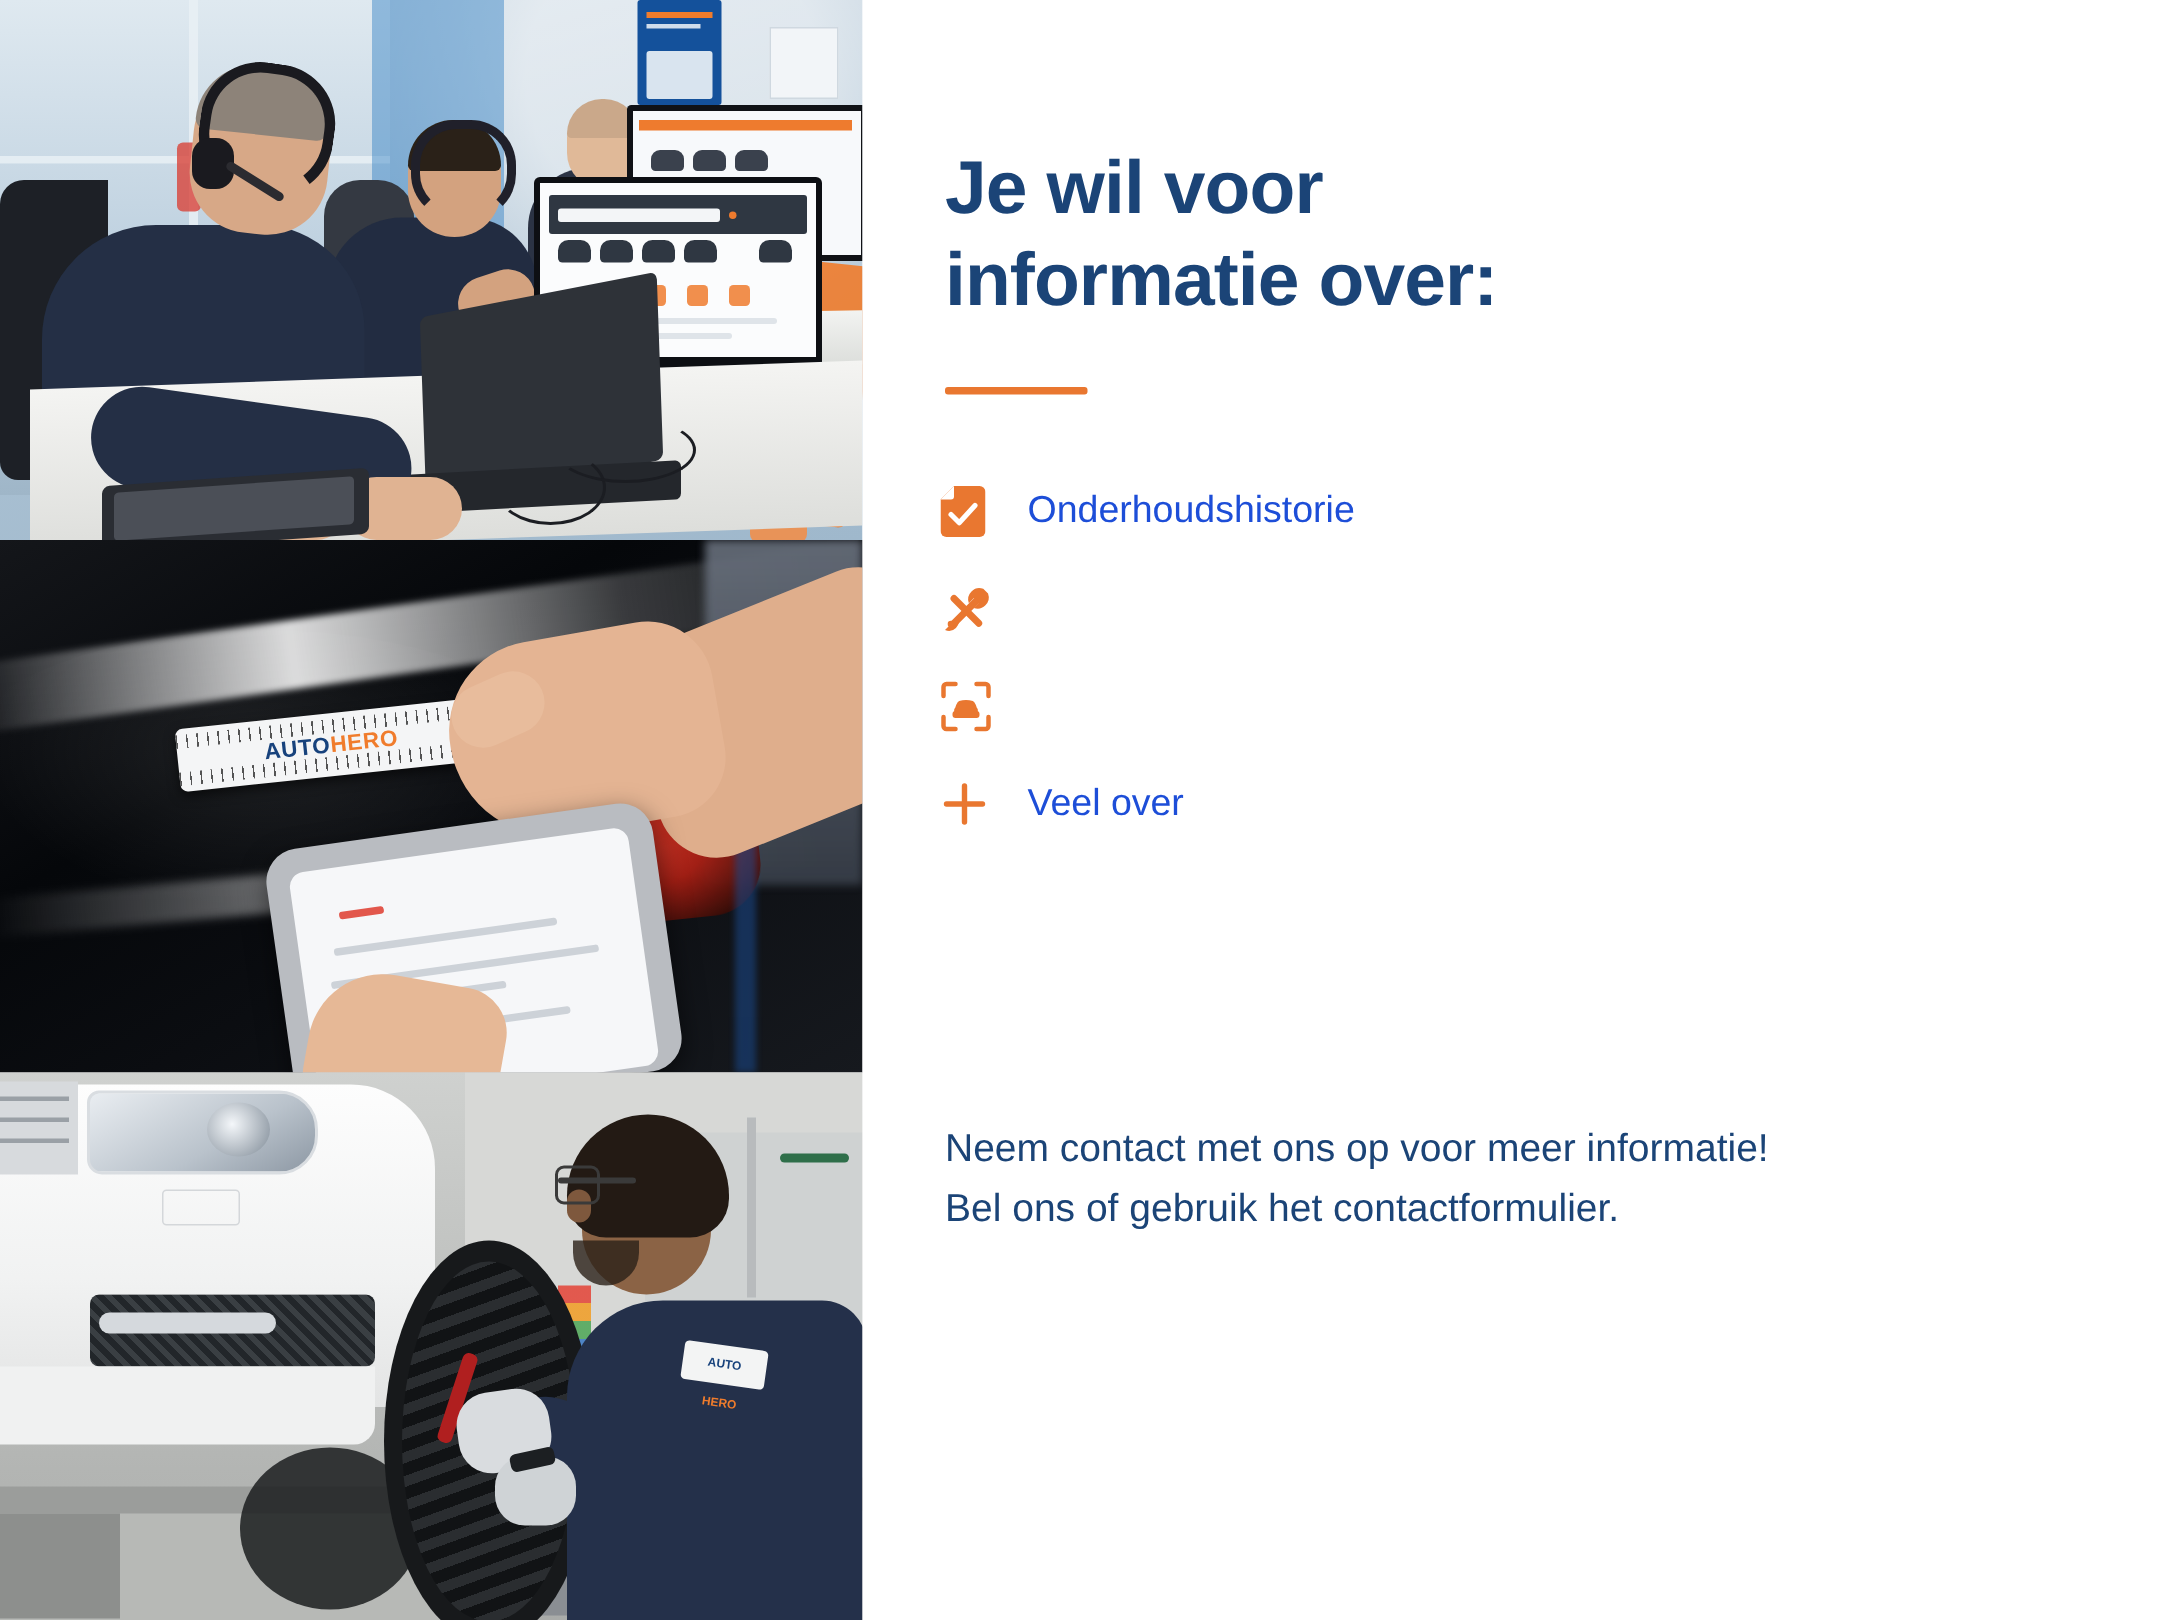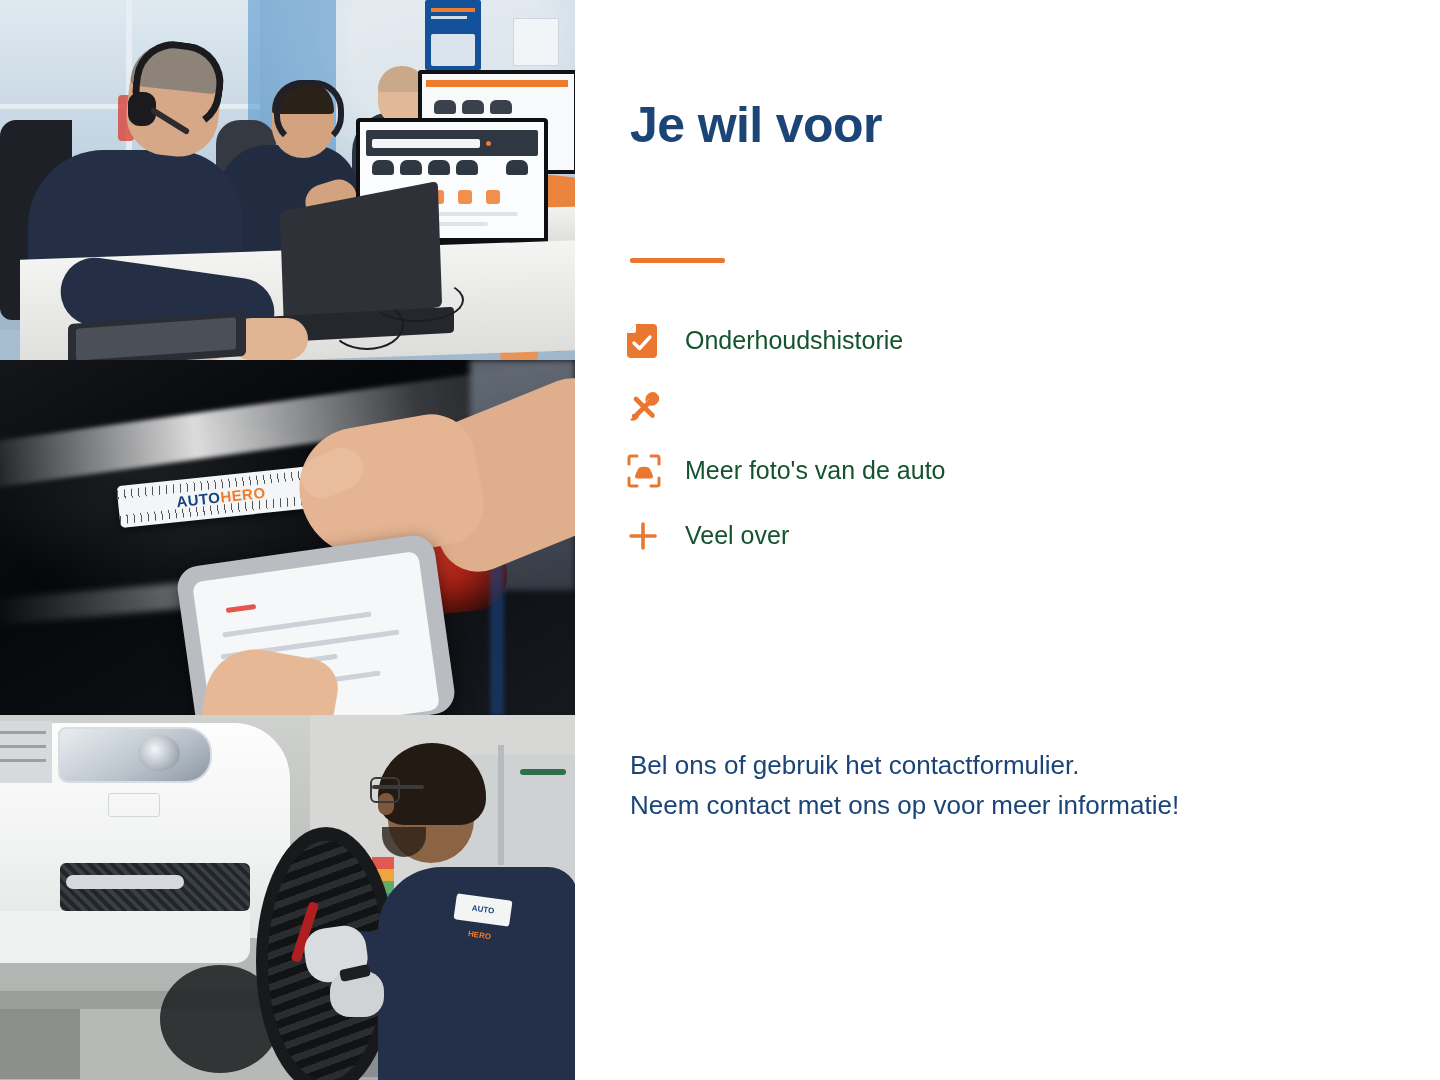--- a/index.html
+++ b/index.html
@@ -187,21 +187,21 @@
   .headline{
     position:absolute;left:55px;top:95px;width:520px;
     color:#1b4477;font-weight:bold;font-size:50px;line-height:1.22;
     letter-spacing:-.6px;
   }
   .rule{position:absolute;left:55px;top:258px;width:95px;height:5px;background:#e97730;border-radius:2px;}
 
   .feature-list{position:absolute;left:52px;top:308px;width:760px;}
   .feature{display:flex;align-items:center;height:65px;}
   .feature .ico{width:58px;flex:0 0 58px;display:flex;align-items:center;justify-content:flex-start;}
-  .feature .ftxt{color:#14532d;font-size:25px;line-height:1.1;white-space:nowrap;}
+  .feature .ftxt{color:#1d4ed8;font-size:25px;line-height:1.1;white-space:nowrap;}
 
   .phone{position:absolute;left:55px;top:694px;color:#1b4477;font-weight:bold;font-size:28px;letter-spacing:-.2px;}
   .contact{position:absolute;left:55px;top:745px;width:740px;color:#1b4477;font-size:26px;line-height:1.55;}
 </style>
 </head>
 <body>
 
 <div class="page">
 
   <div class="photo-col">
@@ -355,20 +355,21 @@
       <div class="glove"></div>
       <div class="glove2"></div>
       <div class="watch"></div>
     </div>
   </div>
 
   <div class="content">
 
     <div class="headline">
       <div>Je wil voor</div>
+      <div>informatie over:</div>
     </div>
     <div class="rule"></div>
 
     <div class="feature-list">
 
       <div class="feature">
         <span class="ico">
           <svg width="30" height="34" viewBox="0 0 30 34">
             <path d="M9 0 H26 a4 4 0 0 1 4 4 V30 a4 4 0 0 1 -4 4 H4 a4 4 0 0 1 -4 -4 V9 Z" fill="#e97730"></path>
             <path d="M9 0 L0 9 H7 a2 2 0 0 0 2 -2 Z" fill="#ffffff"></path>
@@ -401,35 +402,34 @@
               <path d="M24 2 H30 a2 2 0 0 1 2 2 V10"></path>
               <path d="M32 24 V30 a2 2 0 0 1 -2 2 H24"></path>
               <path d="M10 32 H4 a2 2 0 0 1 -2 -2 V24"></path>
             </g>
             <path d="M9 21 q1.4 -6.5 3.4 -7.6 Q17 12 21.6 13.4 q2 1.1 3.4 7.6 Z" fill="#e97730"></path>
             <rect x="8" y="20" width="18" height="4.6" rx="2" fill="#e97730"></rect>
             <circle cx="10.6" cy="19.3" r="1.5" fill="#e97730"></circle>
             <circle cx="23.4" cy="19.3" r="1.5" fill="#e97730"></circle>
           </svg>
         </span>
-        <span class="ftxt">Meer foto's van de auto</span>
       </div>
 
       <div class="feature">
         <span class="ico">
           <svg width="32" height="32" viewBox="0 0 32 32">
             <g stroke="#e97730" stroke-width="3.6" stroke-linecap="round">
               <path d="M16 4 V28"></path>
                 <path d="M4 16 H28"></path>
             </g>
           </svg>
         </span>
         <span class="ftxt">Veel over</span>
       </div>
     </div>
 
     <div class="contact">
+      <div>Neem contact met ons op voor meer informatie!</div>
       <div>Bel ons of gebruik het contactformulier.</div>
-      <div>Neem contact met ons op voor meer informatie!</div>
     </div>
 
   </div>
 </div>
 
 </body></html>

